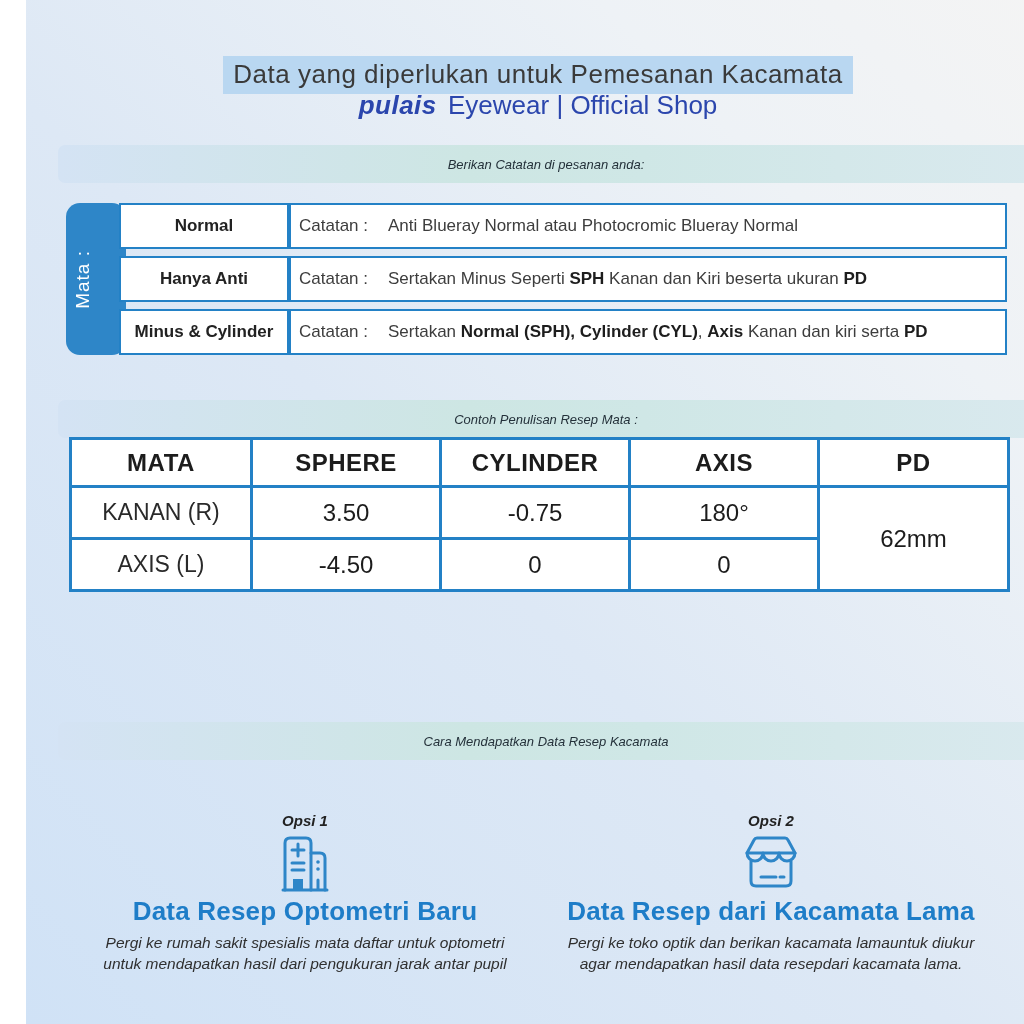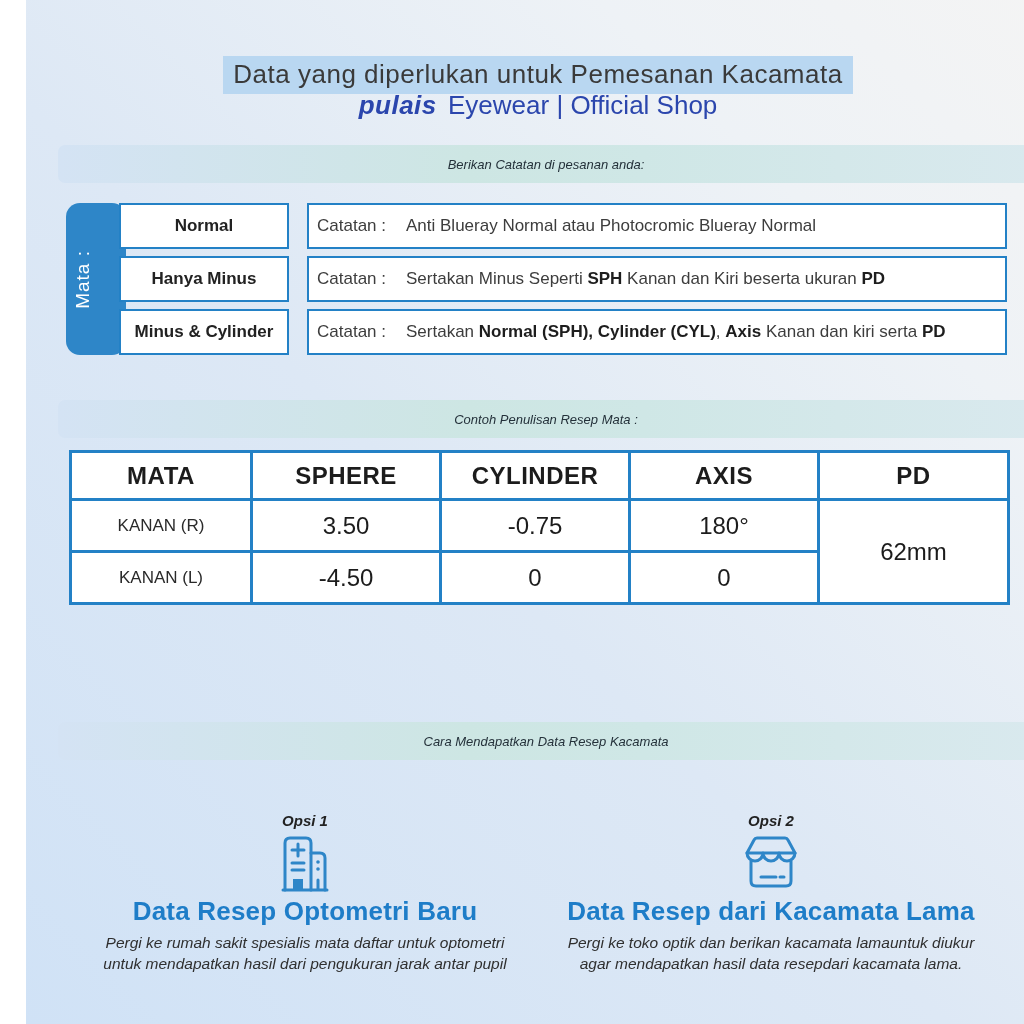--- a/index.html
+++ b/index.html
@@ -91,21 +91,21 @@
   .notes-rows {
     position: absolute;
     left: 53px; top: 0; right: 0; bottom: 0;
     display: flex;
     flex-direction: column;
     justify-content: space-between;
   }
   .note-row {
     display: flex;
     height: 46px;
-    gap: 18px;
+    gap: 0;
   }
   .note-label {
     width: 170px;
     flex: none;
     background: #ffffff;
     border: 2px solid #2381c6;
     display: flex;
     align-items: center;
     justify-content: center;
     font-size: 17px;
@@ -121,21 +121,21 @@
     padding-left: 8px;
     font-size: 17px;
     color: #3d3d3d;
   }
   .note-catatan .catatan-label { margin-right: 20px; color: #3d3d3d; }
   .note-catatan b { color: #1d1d1d; }
 
   
   .rx-table-wrap {
     position: absolute;
-    left: 43px; top: 450px;
+    left: 43px; top: 437px;
     width: 938px;
   }
   table.rx {
     width: 100%;
     border-collapse: collapse;
     background: #ffffff;
     table-layout: fixed;
   }
   table.rx th, table.rx td {
     border: 3px solid #2381c6;
@@ -146,21 +146,21 @@
     height: 48px;
     font-size: 24px;
     font-weight: 700;
     letter-spacing: 0.5px;
   }
   table.rx td {
     height: 52px;
     font-size: 24px;
     font-weight: 400;
   }
-  table.rx td.mata-cell { font-size: 17px; color: #2a2a2a; }
+  table.rx td.mata-cell { font-size: 23px; color: #2a2a2a; }
   table.rx col.c-mata { width: 181px; }
   table.rx col.c-sph  { width: 189px; }
   table.rx col.c-cyl  { width: 189px; }
   table.rx col.c-axis { width: 189px; }
   table.rx col.c-pd   { width: 190px; }
 
   
   .options {
     position: absolute;
     left: 0; top: 812px;
@@ -225,21 +225,21 @@
     </div>
     <div class="notes-rows">
       <div class="note-row">
         <div class="note-label">Normal</div>
         <div class="note-catatan">
           <span class="catatan-label">Catatan :</span>
           <span><span>Anti Blueray Normal atau Photocromic Blueray Normal</span></span>
         </div>
       </div>
       <div class="note-row">
-        <div class="note-label">Hanya Minus</div>
+        <div class="note-label">Hanya Anti</div>
         <div class="note-catatan">
           <span class="catatan-label">Catatan :</span>
           <span><span>Sertakan Minus Seperti </span><b>SPH</b><span> Kanan dan Kiri beserta ukuran </span><b>PD</b></span>
         </div>
       </div>
       <div class="note-row">
         <div class="note-label">Minus &amp; Cylinder</div>
         <div class="note-catatan">
           <span class="catatan-label">Catatan :</span>
           <span><span>Sertakan </span><b>Normal (SPH), Cylinder (CYL)</b><span>, </span><b>Axis</b><span> Kanan dan kiri serta </span><b>PD</b></span>
@@ -268,21 +268,21 @@
         <th>PD</th>
       </tr>
       <tr>
         <td class="mata-cell">KANAN (R)</td>
         <td>3.50</td>
         <td>-0.75</td>
         <td>180°</td>
         <td rowspan="2">62mm</td>
       </tr>
       <tr>
-        <td class="mata-cell">KANAN (L)</td>
+        <td class="mata-cell">AXIS (L)</td>
         <td>-4.50</td>
         <td>0</td>
         <td>0</td>
       </tr>
     </tbody>
       </table>
   </div>
 
   <div class="section-bar" id="bar-how">Cara Mendapatkan Data Resep Kacamata</div>
 

